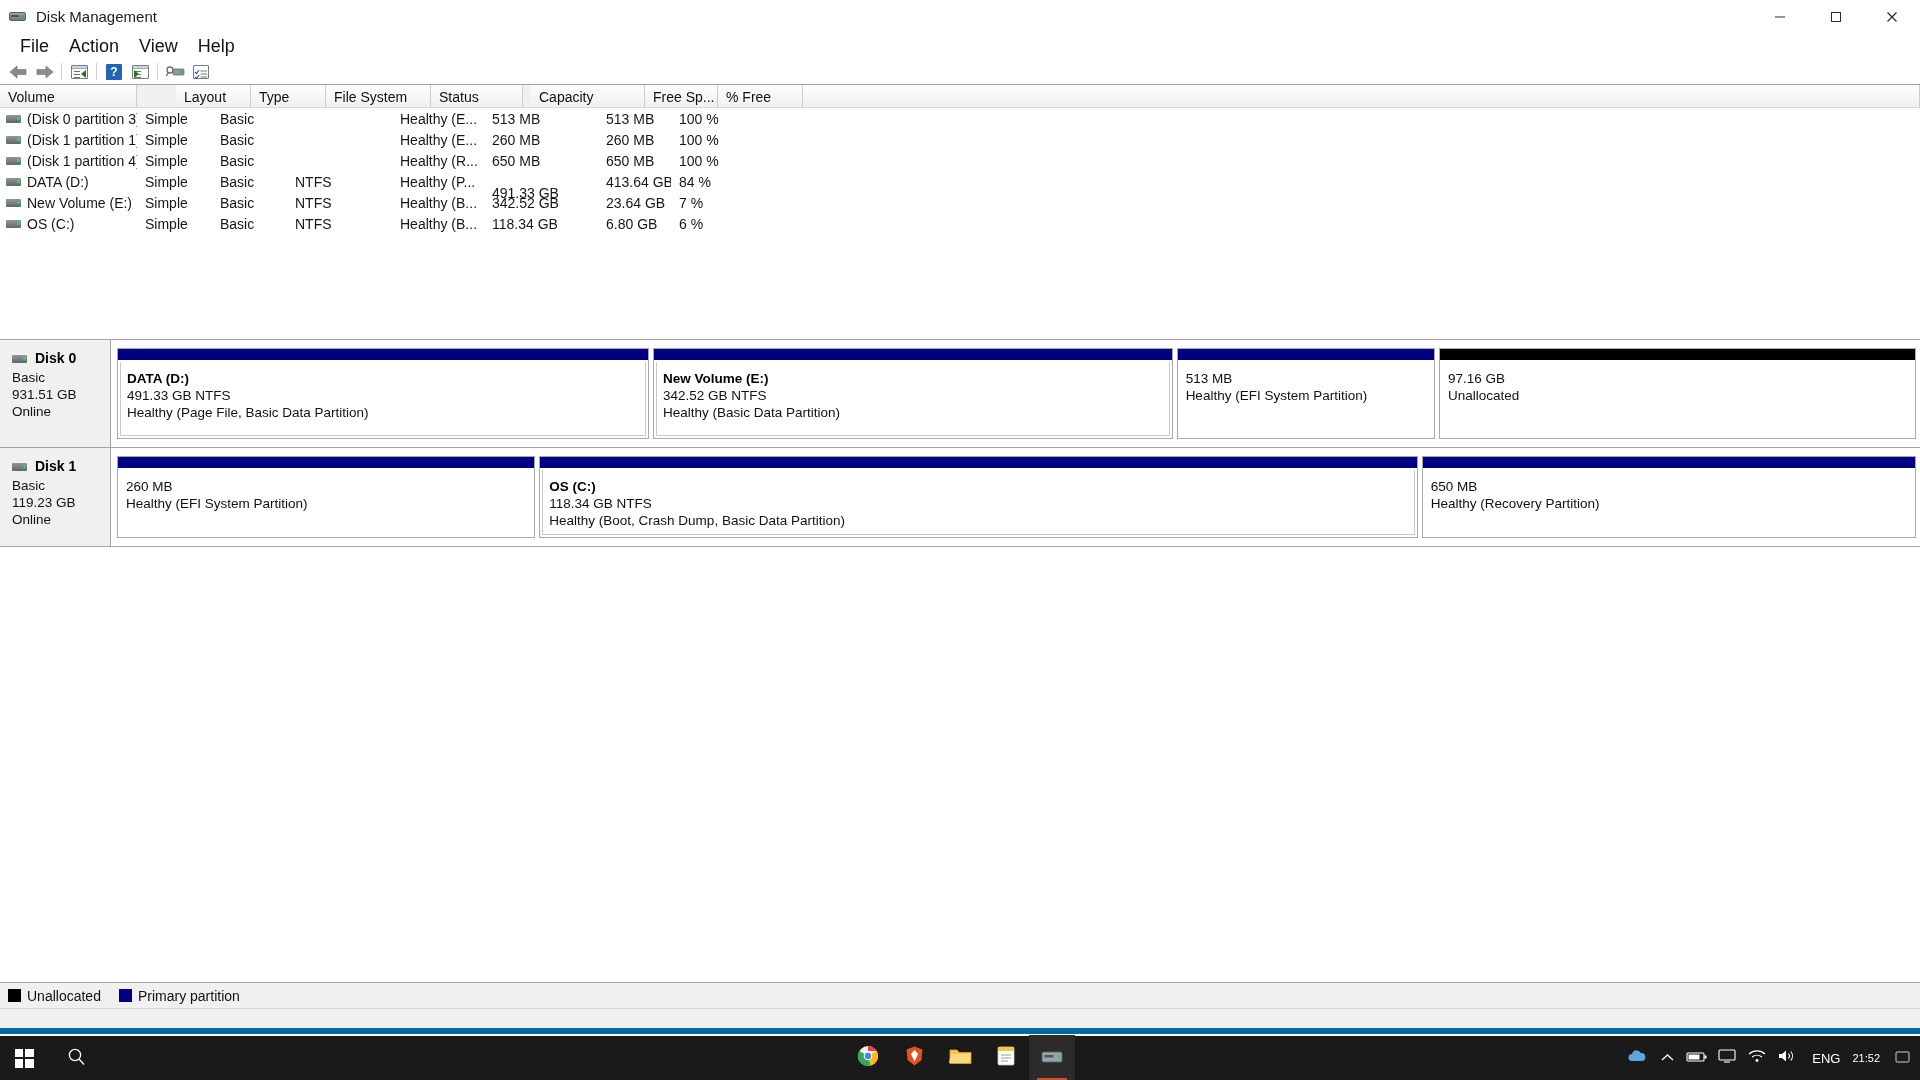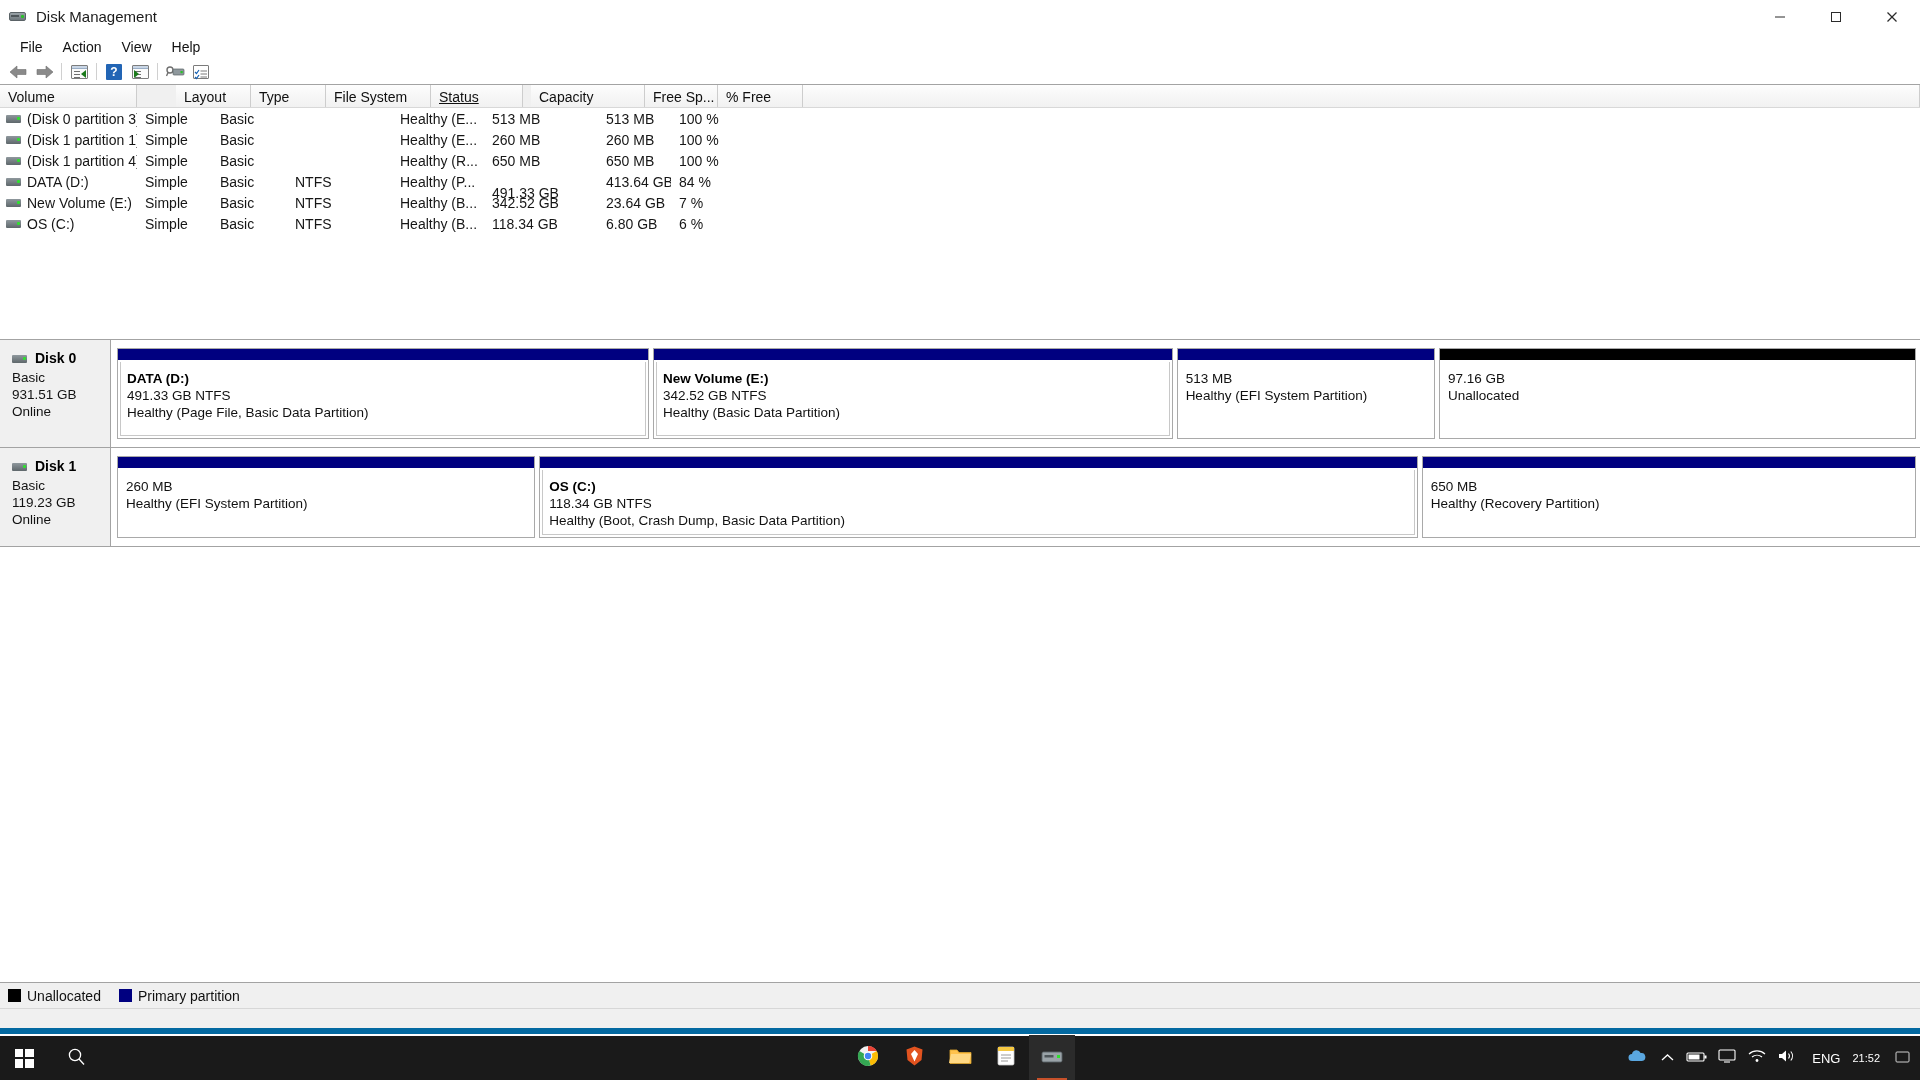--- a/index.html
+++ b/index.html
@@ -59,21 +59,21 @@
     font-size: 13px; color: #2b2b2b; background: transparent;
   }
   .win-btn svg { display: block; }
 
   
   .menubar {
     height: 25px; flex: 0 0 25px;
     display: flex; align-items: center;
     background: #ffffff;
     padding-left: 10px;
-    font-size: 14px; color: #121212;
+    font-size: 18px; color: #121212;
   }
   .menubar .mi { padding: 2px 10px; cursor: default; }
 
   
   .toolbar {
     height: 25px; flex: 0 0 25px;
     display: flex; align-items: center;
     background: #ffffff;
     padding-left: 5px;
     gap: 0px;
@@ -367,21 +367,21 @@
       </span>
     </div>
   </div>
 
   <div class="volpane">
     <div class="vol-header" id="vol-header">
         <div class="hcell" style="width: 137px;">Volume</div>
         <div class="hcell" style="width: 75px; margin-left: 39px;">Layout</div>
         <div class="hcell" style="width: 75px;">Type</div>
         <div class="hcell" style="width: 105px;">File System</div>
-        <div class="hcell" style="width: 92px; text-decoration: underline;">Status</div>
+        <div class="hcell" style="width: 92px;">Status</div>
         <div class="hcell" style="width: 114px; margin-left: 8px;">Capacity</div>
         <div class="hcell" style="width: 73px;">Free Sp...</div>
         <div class="hcell" style="width: 85px;">% Free</div>
         <div class="hcell" style="flex: 1 1 auto;"></div>
       </div>
     <div class="vol-body" id="vol-body">
         <div class="vol-row">
           <div class="cell vol-name" style="width: 137px;">
             <span class="mini-hdd">
               <span class="mb"></span>

